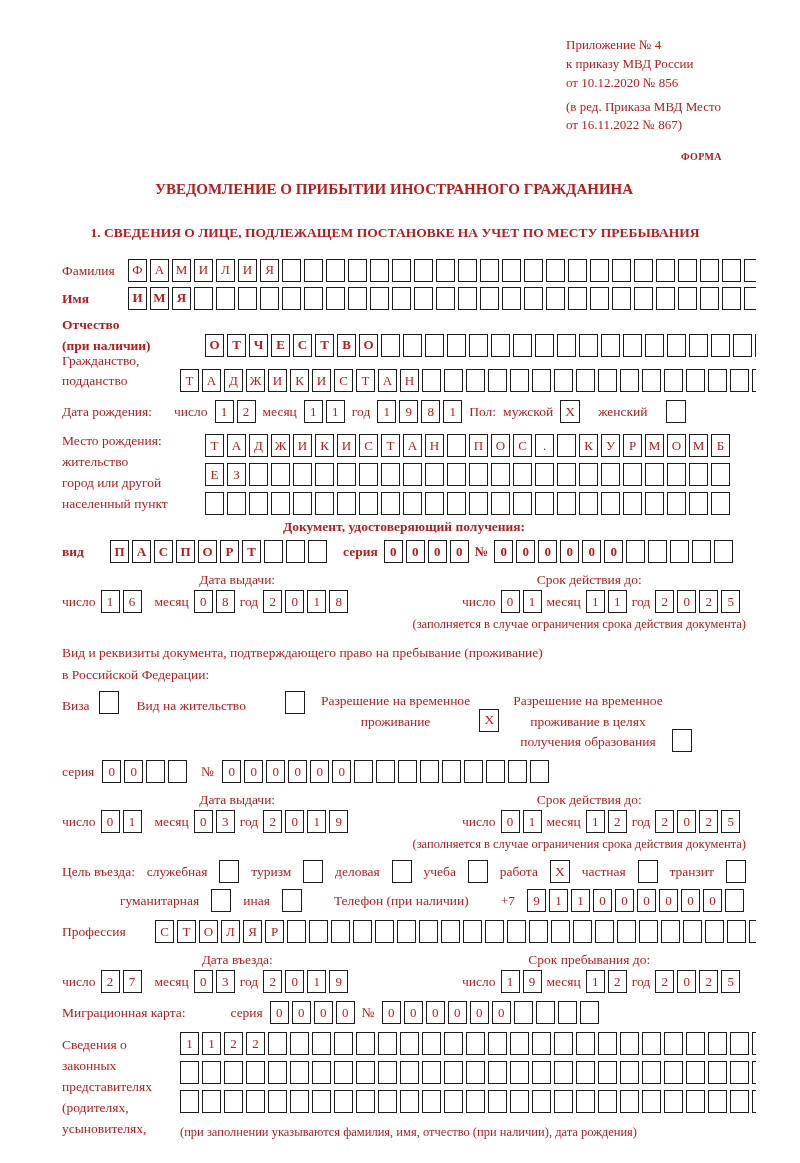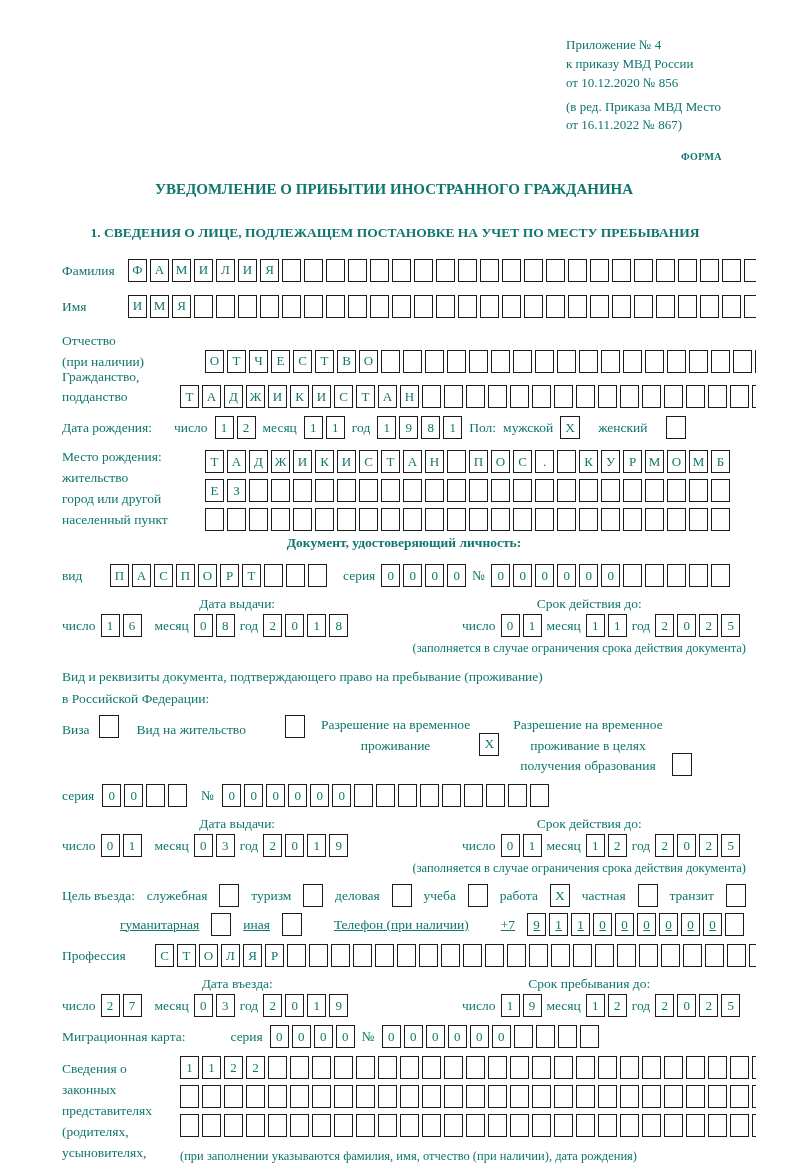--- a/index.html
+++ b/index.html
@@ -1,17 +1,17 @@
 <!DOCTYPE html>
 <html><head>
 <meta charset="utf-8">
 <style>
   html,body{margin:0;padding:0;background:#fff;}
   .page{position:relative;width:756px;height:1163px;box-sizing:border-box;
-        background:#fff;color:#0f766e;font-family:"Liberation Serif",serif;
+        background:#fff;color:#b91c1c;font-family:"Liberation Serif",serif;
         font-size:13.5px;padding:36px 10px 0 62px;overflow:hidden;}
   .hdr{margin-left:auto;width:180px;font-size:13px;line-height:1.45;}
   .hdr-gap{height:5px;}
   .forma{text-align:right;font-weight:bold;font-size:10px;margin:16px 24px 0 0;letter-spacing:.4px;}
   .title{text-align:center;font-weight:bold;font-size:15px;line-height:1.5;margin:16px 0 0 -20px;}
   .blankline{display:inline-block;width:58px;border-bottom:2px solid #222;height:13px;margin-left:10px;}
   .sec{font-weight:bold;font-size:13.5px;text-align:center;margin:24px 0 0 -18px;}
   .row{display:flex;align-items:flex-end;}
   .lbl{flex:none;line-height:1.55;}
   .boxrow{display:flex;gap:3px;}
@@ -25,21 +25,21 @@
   .dh1{width:380px;text-align:center;}
   .dh2{width:340px;text-align:center;margin-left:20px;}
   .datepair{display:flex;margin-top:2px;align-items:center;}
   .dg1{width:400px;}
   .note{font-size:12.5px;text-align:right;margin-top:4px;}
   .para{line-height:1.6;margin-top:10px;}
   .optrow{display:flex;align-items:flex-start;margin-top:6px;}
   .opt{display:flex;align-items:flex-end;gap:9px;}
   .optlines{text-align:center;line-height:1.5;}
   .flexline{display:flex;align-items:center;}
-  .mt5{margin-top:13px;} .mt8{margin-top:8px;}
+  .mt5{margin-top:5px;font-weight:bold;} .mt8{margin-top:8px;}
   .bold{font-weight:bold;}
   .center{text-align:center;}
 </style>
 </head>
 <body>
 
 <div class="page">
 
   <div class="hdr">
     <div>Приложение № 4</div>
@@ -311,21 +311,21 @@
           <span class="box"></span>
           <span class="box"></span>
           <span class="box"></span>
           <span class="box"></span>
           <span class="box"></span>
           <span class="box"></span>
         </div>
     </div>
   </div>
 
-  <div class="center bold" style="margin-top:4px;font-size:13.5px;">Документ, удостоверяющий личность:</div>
+  <div class="center bold" style="margin-top:4px;font-size:13.5px;">Документ, удостоверяющий получения:</div>
 
   <div class="flexline mt5" style="gap:6px;">
     <span style="width:42px;">вид</span>
     <span class="boxrow">
         <span class="box">П</span>
         <span class="box">А</span>
         <span class="box">С</span>
         <span class="box">П</span>
         <span class="box">О</span>
         <span class="box">Р</span>
@@ -518,21 +518,21 @@
     <span class="cb"></span>
     <span>учеба</span>
     <span class="cb"></span>
     <span>работа</span>
     <span class="cb">X</span>
     <span>частная</span>
     <span class="cb"></span>
     <span>транзит</span>
     <span class="cb"></span>
   </div>
-  <div class="flexline" style="gap:12px;margin-top:6px;margin-left:58px;text-decoration:underline;">
+  <div class="flexline" style="gap:12px;margin-top:6px;margin-left:58px;">
     <span>гуманитарная</span>
     <span class="cb"></span>
     <span>иная</span>
     <span class="cb"></span>
     <span style="margin-left:20px;">Телефон (при наличии)</span>
     <span style="margin-left:20px;">+7</span>
     <span class="boxrow">
         <span class="box">9</span>
         <span class="box">1</span>
         <span class="box">1</span>

